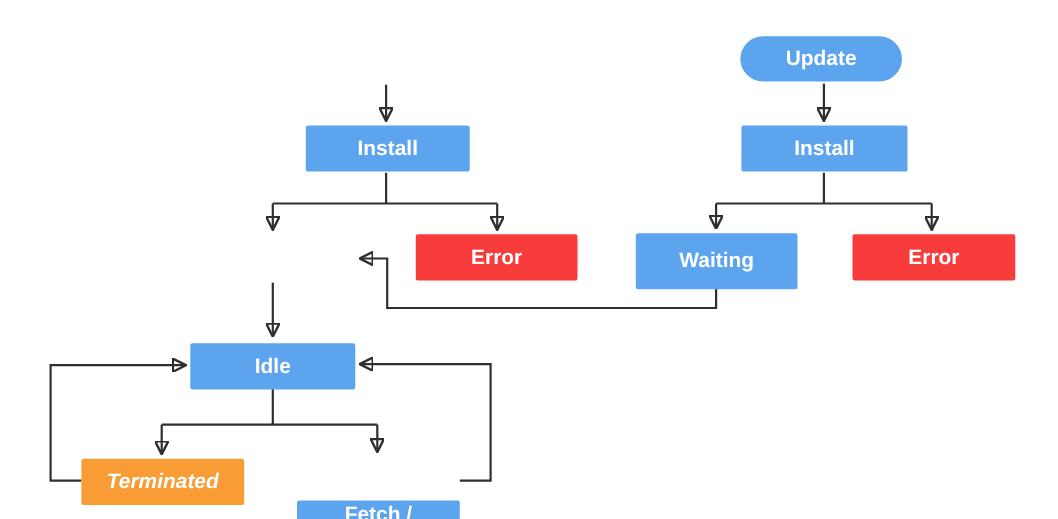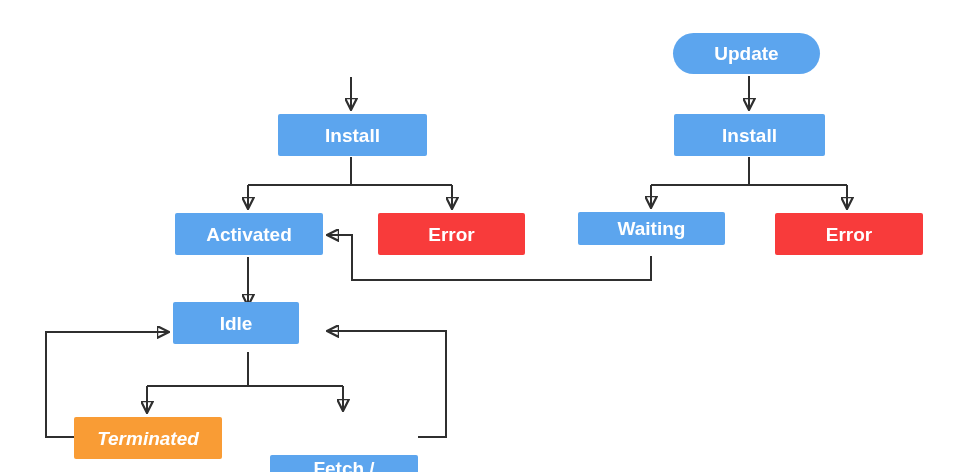--- a/index.html
+++ b/index.html
@@ -44,23 +44,23 @@
   .c-blue   { background: var(--state-blue, #5ca5ee); }
   .c-red    { background: var(--error-red, #f83b3b); }
   .c-orange { background: var(--terminated-orange, #f99c35); }
 
   .n-register      { left: 276px; top: 33px;  width: 147px; height: 42px; }
   .n-update        { left: 673px; top: 33px;  width: 147px; height: 41px; }
   .n-install-left  { left: 278px; top: 114px; width: 149px; height: 42px; }
   .n-install-right { left: 674px; top: 114px; width: 151px; height: 42px; }
   .n-activated     { left: 175px; top: 213px; width: 148px; height: 42px; }
   .n-error-left    { left: 378px; top: 213px; width: 147px; height: 42px; }
-  .n-waiting       { left: 578px; top: 212px; width: 147px; height: 33px; }
+  .n-waiting       { left: 578px; top: 212px; width: 147px; height: 51px; }
   .n-error-right   { left: 775px; top: 213px; width: 148px; height: 42px; }
-  .n-idle          { left: 173px; top: 302px; width: 126px; height: 42px; }
+  .n-idle          { left: 173px; top: 312px; width: 150px; height: 42px; }
   .n-terminated    { left: 74px;  top: 417px; width: 148px; height: 42px; font-style: italic; }
   .n-fetch-message { left: 270px; top: 415px; width: 148px; height: 48px; margin-top: 40px; }
 </style>
 </head>
 <body>
 
 <div class="canvas">
 
   <svg class="wires" viewBox="0 0 962 472" xmlns="http://www.w3.org/2000/svg">
     <defs>
@@ -92,21 +92,20 @@
     <path d="M418,437 L446,437 L446,331 L328,331" marker-end="url(#ah)"></path>
   </svg>
 
 
   <div class="node pill c-blue n-update">Update</div>
 
   <div class="node c-blue n-install-left">Install</div>
 
   <div class="node c-blue n-install-right">Install</div>
 
-  <div class="node c-blue n-activated">Activated</div>
 
   <div class="node c-red n-error-left">Error</div>
 
   <div class="node c-blue n-waiting">Waiting</div>
 
   <div class="node c-red n-error-right">Error</div>
 
   <div class="node c-blue n-idle">Idle</div>
 
   <div class="node c-orange n-terminated">Terminated</div>

